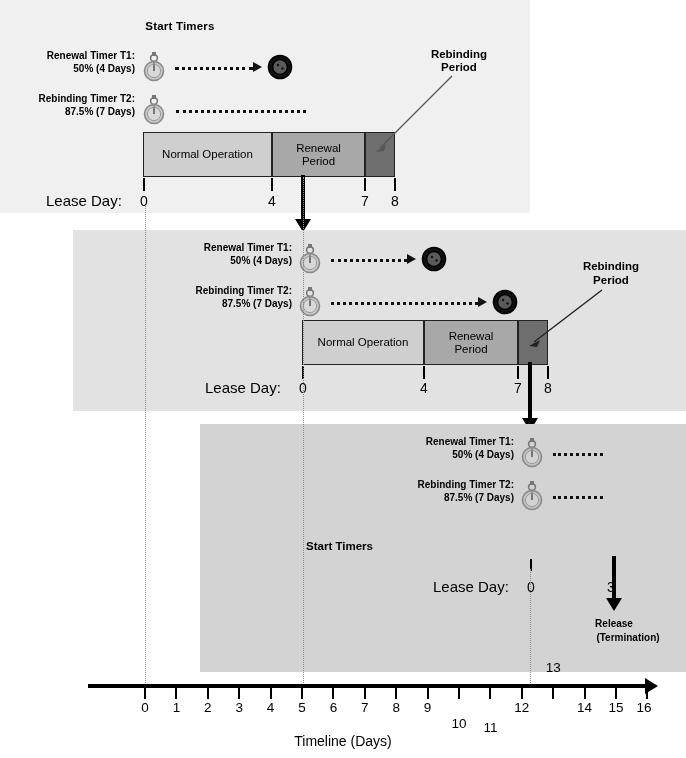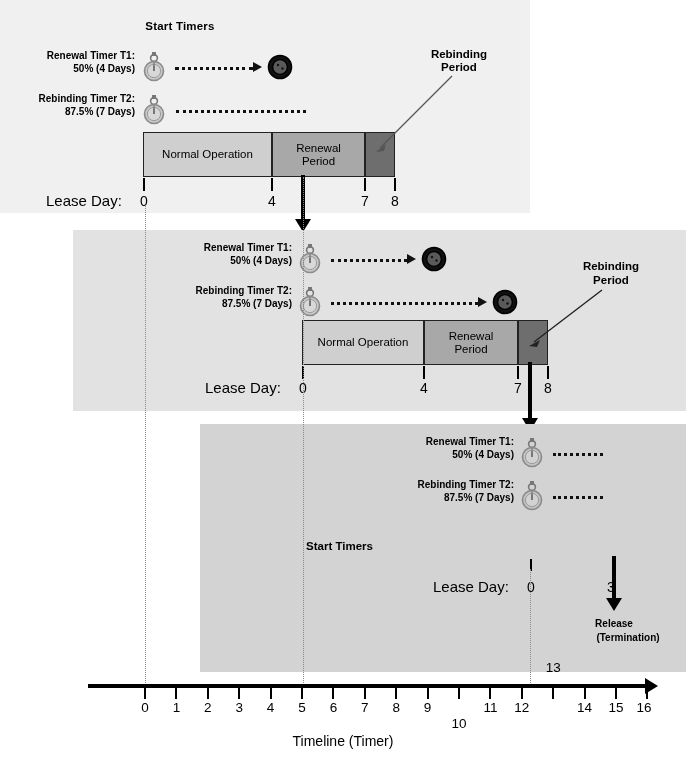--- a/index.html
+++ b/index.html
@@ -272,27 +272,27 @@
       <div class="txt t-axis ctr" style="left: 320.4px; top: 700px; width: 26px;">6</div>
       <div class="tick" style="left: 363.7px; top: 688px; height: 11px;"></div>
       <div class="txt t-axis ctr" style="left: 351.8px; top: 700px; width: 26px;">7</div>
       <div class="tick" style="left: 395.1px; top: 688px; height: 11px;"></div>
       <div class="txt t-axis ctr" style="left: 383.2px; top: 700px; width: 26px;">8</div>
       <div class="tick" style="left: 426.5px; top: 688px; height: 11px;"></div>
       <div class="txt t-axis ctr" style="left: 414.6px; top: 700px; width: 26px;">9</div>
       <div class="tick" style="left: 457.9px; top: 688px; height: 11px;"></div>
       <div class="txt t-axis ctr" style="left: 446px; top: 700px; width: 26px; margin-top: 16px;">10</div>
       <div class="tick" style="left: 489.3px; top: 688px; height: 11px;"></div>
-      <div class="txt t-axis ctr" style="left: 477.4px; top: 700px; width: 26px;">11</div>
+      <div class="txt t-axis ctr" style="left: 477.4px; top: 720px; width: 26px;">11</div>
       <div class="tick" style="left: 520.7px; top: 688px; height: 11px;"></div>
       <div class="txt t-axis ctr" style="left: 508.8px; top: 700px; width: 26px;">12</div>
       <div class="tick" style="left: 552.1px; top: 688px; height: 11px;"></div>
       <div class="txt t-axis ctr" style="left: 540.2px; top: 660px; width: 26px;">13</div>
       <div class="tick" style="left: 583.5px; top: 688px; height: 11px;"></div>
       <div class="txt t-axis ctr" style="left: 571.6px; top: 700px; width: 26px;">14</div>
       <div class="tick" style="left: 614.9px; top: 688px; height: 11px;"></div>
       <div class="txt t-axis ctr" style="left: 603px; top: 700px; width: 26px;">15</div>
       <div class="tick" style="left: 646.3px; top: 688px; height: 11px;"></div>
       <div class="txt t-axis ctr" style="left: 631px; top: 700px; width: 26px;">16</div>
     </div>
 
-  <div class="txt t-axis-title ctr" style="left:243px;top:733px;width:200px;">Timeline (Timer)</div>
+  <div class="txt t-axis-title ctr" style="left:243px;top:733px;width:200px;">Timeline (Days)</div>
 </div>
 
 </body></html>

